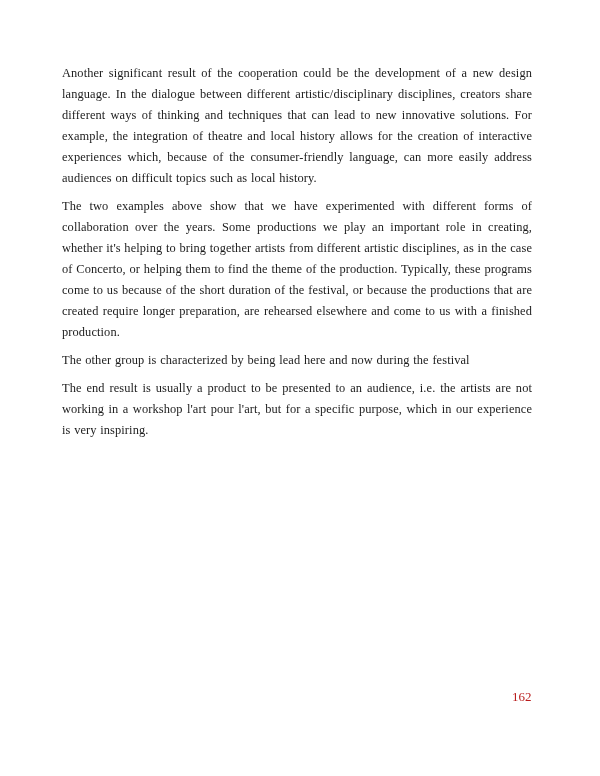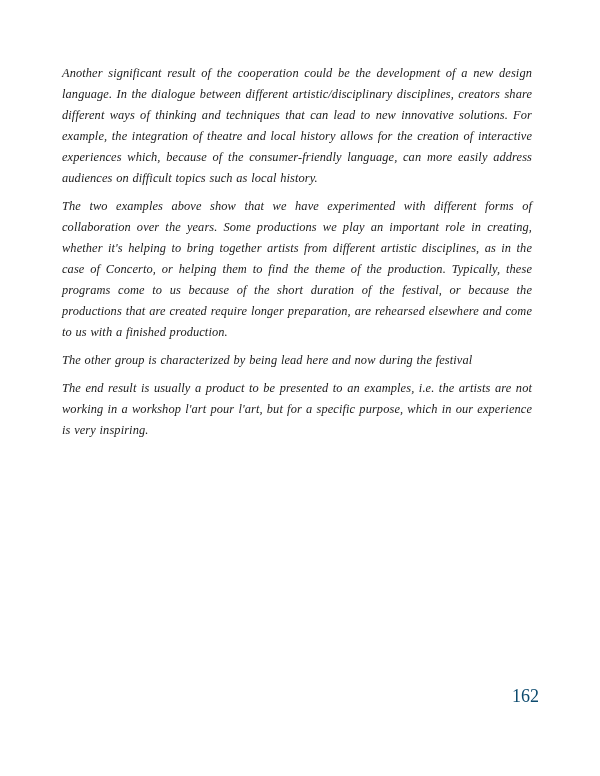--- a/index.html
+++ b/index.html
@@ -23,35 +23,34 @@
     width: 470px;
   }
   .content p {
     margin: 0 0 7px 0;
     font-size: 12.4px;
     line-height: 21px;
     text-align: justify;
     text-justify: inter-word;
     letter-spacing: 0.1px;
     word-spacing: 0.5px;
-    font-style: italic;
   }
   .page-number {
     position: absolute;
     left: 512px;
     top: 689px;
-    font-size: 18px;
+    font-size: 13px;
     line-height: 15px;
-    color: #0c4a6e;
+    color: #b91c1c;
   }
 </style>
 </head>
 <body>
 
 <div class="page">
   <div class="content">
     <p>Another significant result of the cooperation could be the development of a new design language. In the dialogue between different artistic/disciplinary disciplines, creators share different ways of thinking and techniques that can lead to new innovative solutions. For example, the integration of theatre and local history allows for the creation of interactive experiences which, because of the consumer-friendly language, can more easily address audiences on difficult topics such as local history.</p>
     <p>The two examples above show that we have experimented with different forms of collaboration over the years. Some productions we play an important role in creating, whether it's helping to bring together artists from different artistic disciplines, as in the case of Concerto, or helping them to find the theme of the production.  Typically, these programs come to us because of the short duration of the festival, or because the productions that are created require longer preparation, are rehearsed elsewhere and come to us with a finished production.</p>
     <p>The other group is characterized by being lead here and now during the festival</p>
-    <p>The end result is usually a product to be presented to an examples, i.e. the artists are not working in a workshop l'art pour l'art, but for a specific purpose, which in our experience is very inspiring.</p>
+    <p>The end result is usually a product to be presented to an audience, i.e. the artists are not working in a workshop l'art pour l'art, but for a specific purpose, which in our experience is very inspiring.</p>
   </div>
   <div class="page-number">162</div>
 </div>
 
 </body></html>

